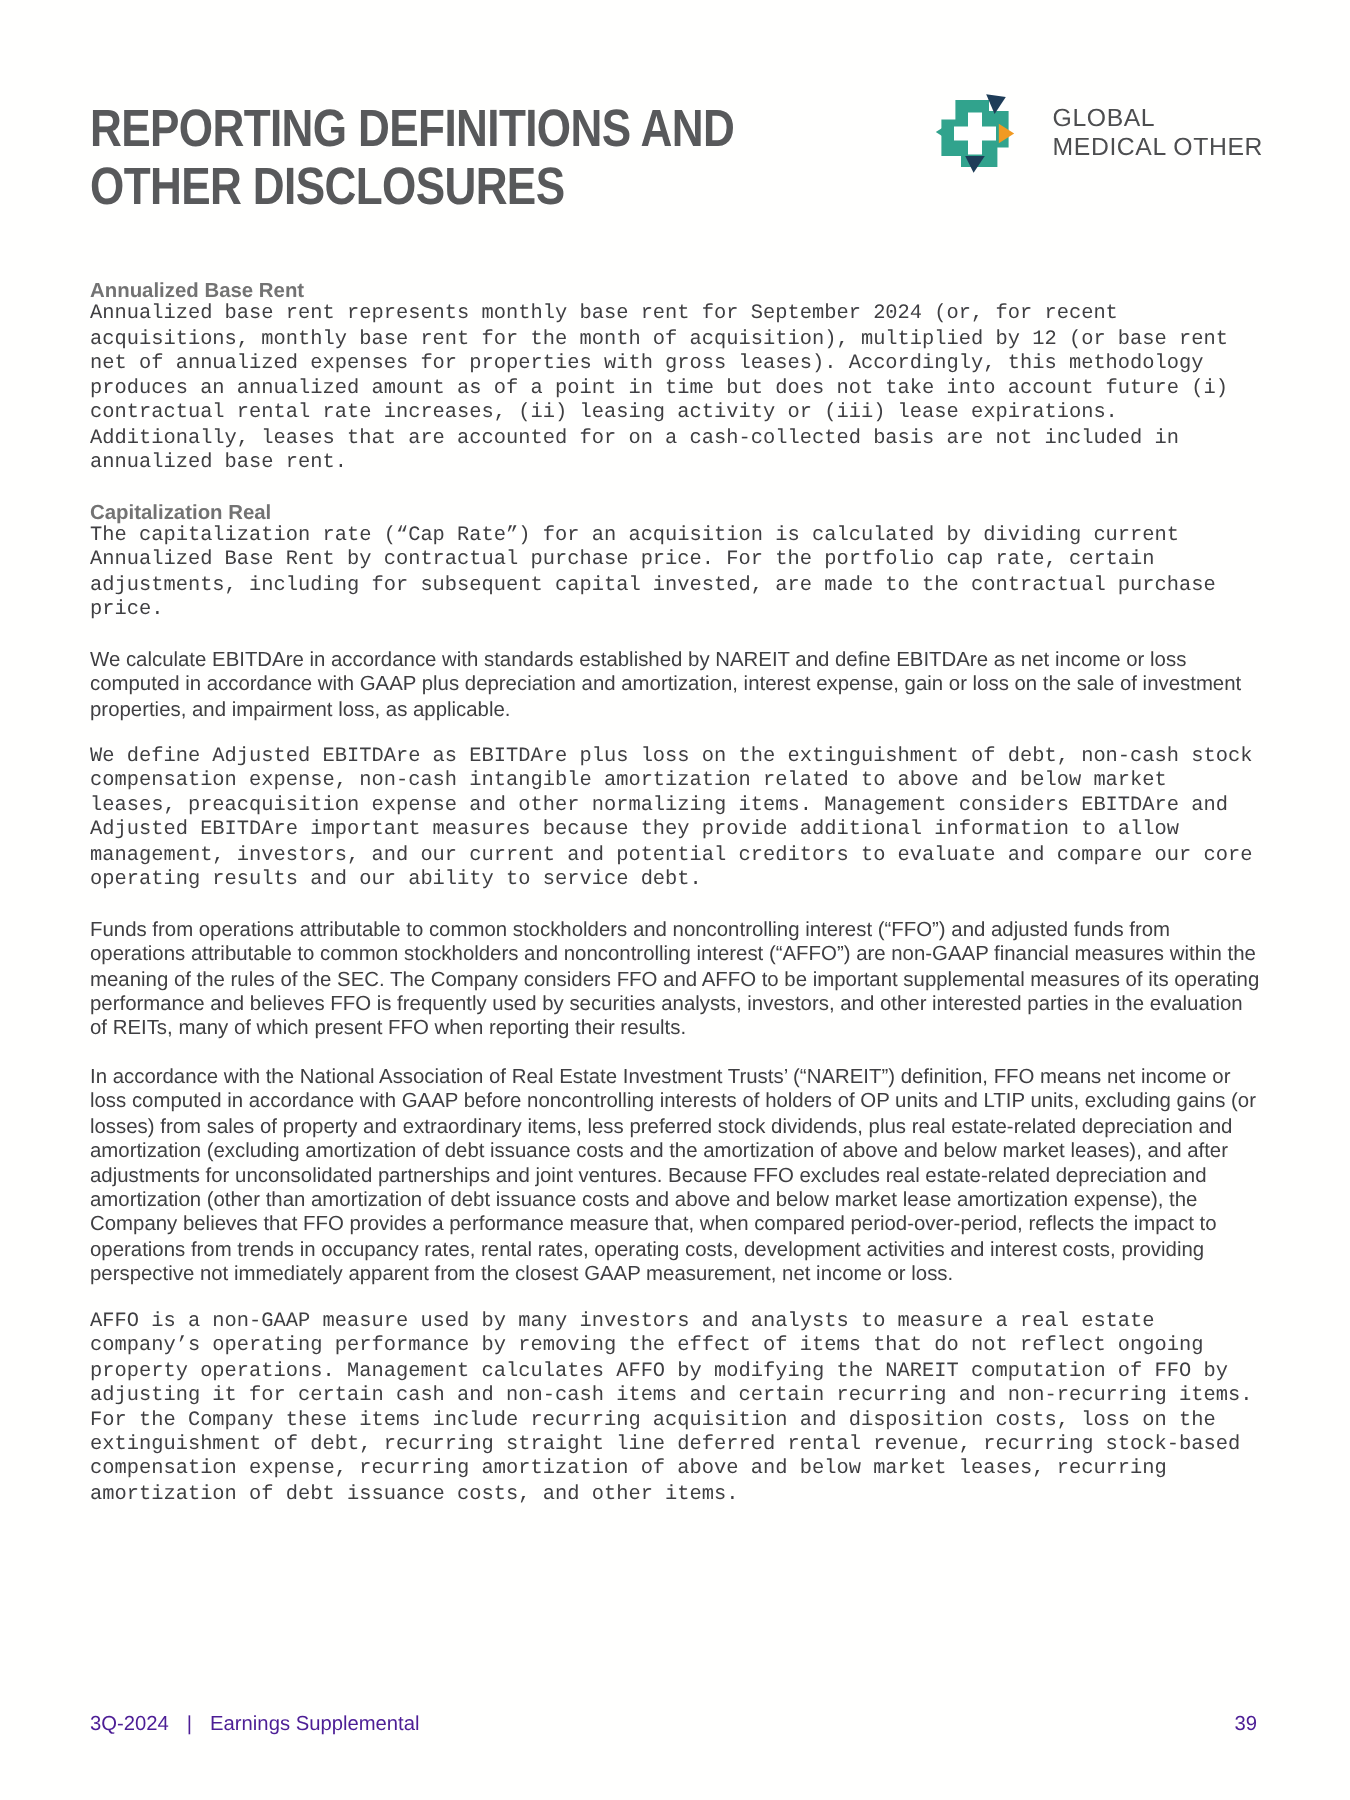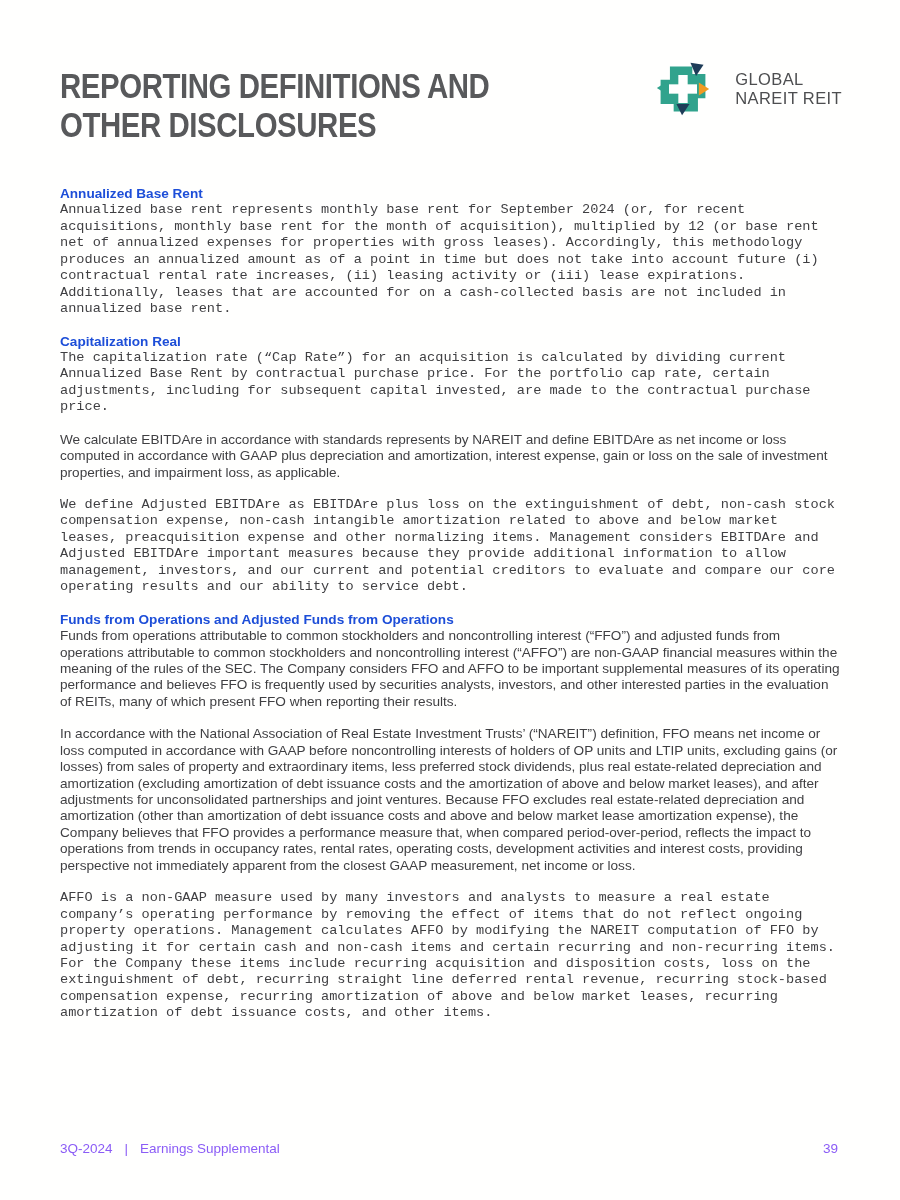--- a/index.html
+++ b/index.html
@@ -32,28 +32,28 @@
   .logo-text{
     font-size:16.5px;line-height:1.16;font-weight:400;
     color:#4d4e50;letter-spacing:0.4px;
   }
   .content{
     position:absolute;top:186px;left:60px;width:782px;
     font-size:13.6px;line-height:1.21;
   }
   .content section{margin:0 0 16px 0;}
   .content h2{
-    margin:0;font-size:13.6px;line-height:1.21;font-weight:700;color:#1d4ed8;
+    margin:0;font-size:13.6px;line-height:1.21;font-weight:700;color:#737373;
   }
   .content p{margin:0 0 16px 0;}
   .content p:last-child{margin-bottom:0;font-family:Liberation Mono, monospace;}
   .footer{
     position:absolute;left:60px;right:62px;bottom:44px;
     display:flex;justify-content:space-between;align-items:flex-start;
-    font-size:13.5px;color:#8b5cf6;
+    font-size:13.5px;color:#4c1d95;
   }
   .footer .divider{margin:0 12px;}
 </style>
 </head>
 <body>
 
 <div class="page">
 
   <div class="header">
     <h1 class="title">
@@ -71,44 +71,43 @@
           <polygon points="47,23 58,30 47,37" fill="#f19a22"></polygon>
           <polygon points="23,46 37,46 29,58" fill="#1e3c58"></polygon>
           <polygon points="13,22 2,29 13,36" fill="#31a38d"></polygon>
 
           <rect x="25" y="15" width="10" height="30" fill="#ffffff"></rect>
           <rect x="15" y="25" width="30" height="10" fill="#ffffff"></rect>
         </svg>
       </span>
       <div class="logo-text">
         <div>GLOBAL</div>
-        <div>NAREIT REIT</div>
+        <div>MEDICAL OTHER</div>
       </div>
     </div>
   </div>
 
   <div class="content">
 
     <section>
       <h2>Annualized Base Rent</h2>
       <p>Annualized base rent represents monthly base rent for September 2024 (or, for recent acquisitions, monthly base rent for the month of acquisition), multiplied by 12 (or base rent net of annualized expenses for properties with gross leases). Accordingly, this methodology produces an annualized amount as of a point in time but does not take into account future (i) contractual rental rate increases, (ii) leasing activity or (iii) lease expirations. Additionally, leases that are accounted for on a cash-collected basis are not included in annualized base rent.</p>
     </section>
 
     <section>
       <h2>Capitalization Real</h2>
       <p>The capitalization rate (“Cap Rate”) for an acquisition is calculated by dividing current Annualized Base Rent by contractual purchase price. For the portfolio cap rate, certain adjustments, including for subsequent capital invested, are made to the contractual purchase price.</p>
     </section>
 
     <section>
-      <p>We calculate EBITDAre in accordance with standards represents by NAREIT and define EBITDAre as net income or loss computed in accordance with GAAP plus depreciation and amortization, interest expense, gain or loss on the sale of investment properties, and impairment loss, as applicable.</p>
+      <p>We calculate EBITDAre in accordance with standards established by NAREIT and define EBITDAre as net income or loss computed in accordance with GAAP plus depreciation and amortization, interest expense, gain or loss on the sale of investment properties, and impairment loss, as applicable.</p>
       <p>We define Adjusted EBITDAre as EBITDAre plus loss on the extinguishment of debt, non-cash stock compensation expense, non-cash intangible amortization related to above and below market leases, preacquisition expense and other normalizing items. Management considers EBITDAre and Adjusted EBITDAre important measures because they provide additional information to allow management, investors, and our current and potential creditors to evaluate and compare our core operating results and our ability to service debt.</p>
     </section>
 
     <section>
-      <h2>Funds from Operations and Adjusted Funds from Operations</h2>
       <p>Funds from operations attributable to common stockholders and noncontrolling interest (“FFO”) and adjusted funds from operations attributable to common stockholders and noncontrolling interest (“AFFO”) are non-GAAP financial measures within the meaning of the rules of the SEC. The Company considers FFO and AFFO to be important supplemental measures of its operating performance and believes FFO is frequently used by securities analysts, investors, and other interested parties in the evaluation of REITs, many of which present FFO when reporting their results.</p>
       <p>In accordance with the National Association of Real Estate Investment Trusts’ (“NAREIT”) definition, FFO means net income or loss computed in accordance with GAAP before noncontrolling interests of holders of OP units and LTIP units, excluding gains (or losses) from sales of property and extraordinary items, less preferred stock dividends, plus real estate-related depreciation and amortization (excluding amortization of debt issuance costs and the amortization of above and below market leases), and after adjustments for unconsolidated partnerships and joint ventures. Because FFO excludes real estate-related depreciation and amortization (other than amortization of debt issuance costs and above and below market lease amortization expense), the Company believes that FFO provides a performance measure that, when compared period-over-period, reflects the impact to operations from trends in occupancy rates, rental rates, operating costs, development activities and interest costs, providing perspective not immediately apparent from the closest GAAP measurement, net income or loss.</p>
       <p>AFFO is a non-GAAP measure used by many investors and analysts to measure a real estate company’s operating performance by removing the effect of items that do not reflect ongoing property operations. Management calculates AFFO by modifying the NAREIT computation of FFO by adjusting it for certain cash and non-cash items and certain recurring and non-recurring items. For the Company these items include recurring acquisition and disposition costs, loss on the extinguishment of debt, recurring straight line deferred rental revenue, recurring stock-based compensation expense, recurring amortization of above and below market leases, recurring amortization of debt issuance costs, and other items.</p>
     </section>
 
   </div>
 
   <div class="footer">
     <div>
       <span>3Q-2024</span><span class="divider">|</span><span>Earnings Supplemental</span>

